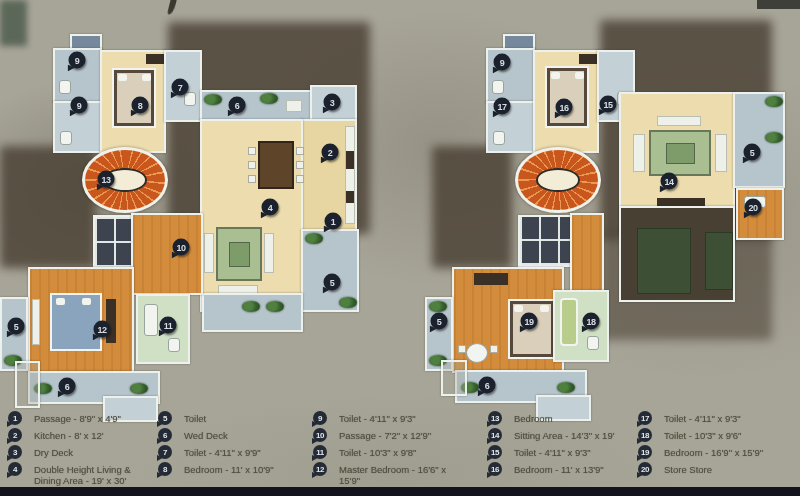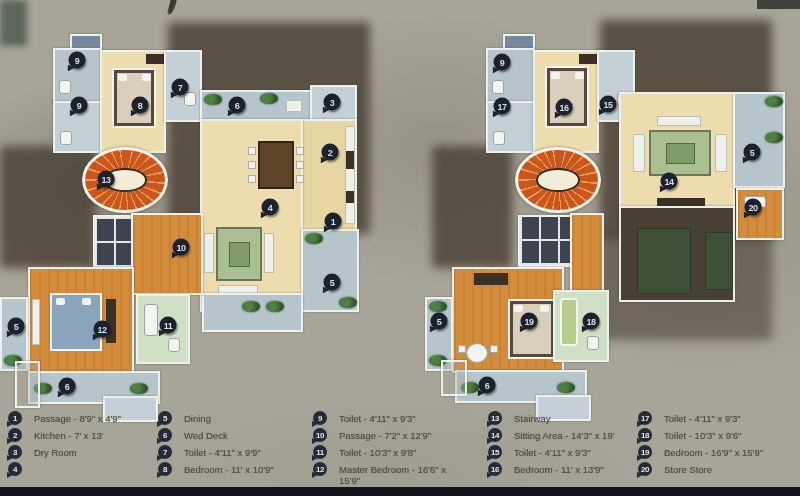--- a/index.html
+++ b/index.html
@@ -296,34 +296,35 @@
   </div>
 
   <div id="legend">
       <div class="legend-col" style="left: 8px; width: 148px;">
         <div class="legend-entry">
           <span class="legend-pin">1</span>
           <span class="legend-label">Passage - 8'9" x 4'9"</span>
         </div>
         <div class="legend-entry">
           <span class="legend-pin">2</span>
-          <span class="legend-label">Kitchen - 7' x 13'</span>
+          <span class="legend-label">Kitchen - 8' x 12'</span>
         </div>
         <div class="legend-entry">
           <span class="legend-pin">3</span>
-          <span class="legend-label">Dry Room</span>
+          <span class="legend-label">Dry Deck</span>
         </div>
         <div class="legend-entry">
           <span class="legend-pin">4</span>
+          <span class="legend-label">Double Height Living &amp; Dining Area - 19' x 30'</span>
         </div>
       </div>
       <div class="legend-col" style="left: 158px; width: 148px;">
         <div class="legend-entry">
           <span class="legend-pin">5</span>
-          <span class="legend-label">Dining</span>
+          <span class="legend-label">Toilet</span>
         </div>
         <div class="legend-entry">
           <span class="legend-pin">6</span>
           <span class="legend-label">Wed Deck</span>
         </div>
         <div class="legend-entry">
           <span class="legend-pin">7</span>
           <span class="legend-label">Toilet - 4'11" x 9'9"</span>
         </div>
         <div class="legend-entry">
@@ -345,21 +346,21 @@
           <span class="legend-label">Toilet - 10'3" x 9'8"</span>
         </div>
         <div class="legend-entry">
           <span class="legend-pin">12</span>
           <span class="legend-label">Master Bedroom - 16'6" x 15'9"</span>
         </div>
       </div>
       <div class="legend-col" style="left: 488px; width: 148px;">
         <div class="legend-entry">
           <span class="legend-pin">13</span>
-          <span class="legend-label">Stairway</span>
+          <span class="legend-label">Bedroom</span>
         </div>
         <div class="legend-entry">
           <span class="legend-pin">14</span>
           <span class="legend-label">Sitting Area - 14'3" x 19'</span>
         </div>
         <div class="legend-entry">
           <span class="legend-pin">15</span>
           <span class="legend-label">Toilet - 4'11" x 9'3"</span>
         </div>
         <div class="legend-entry">

